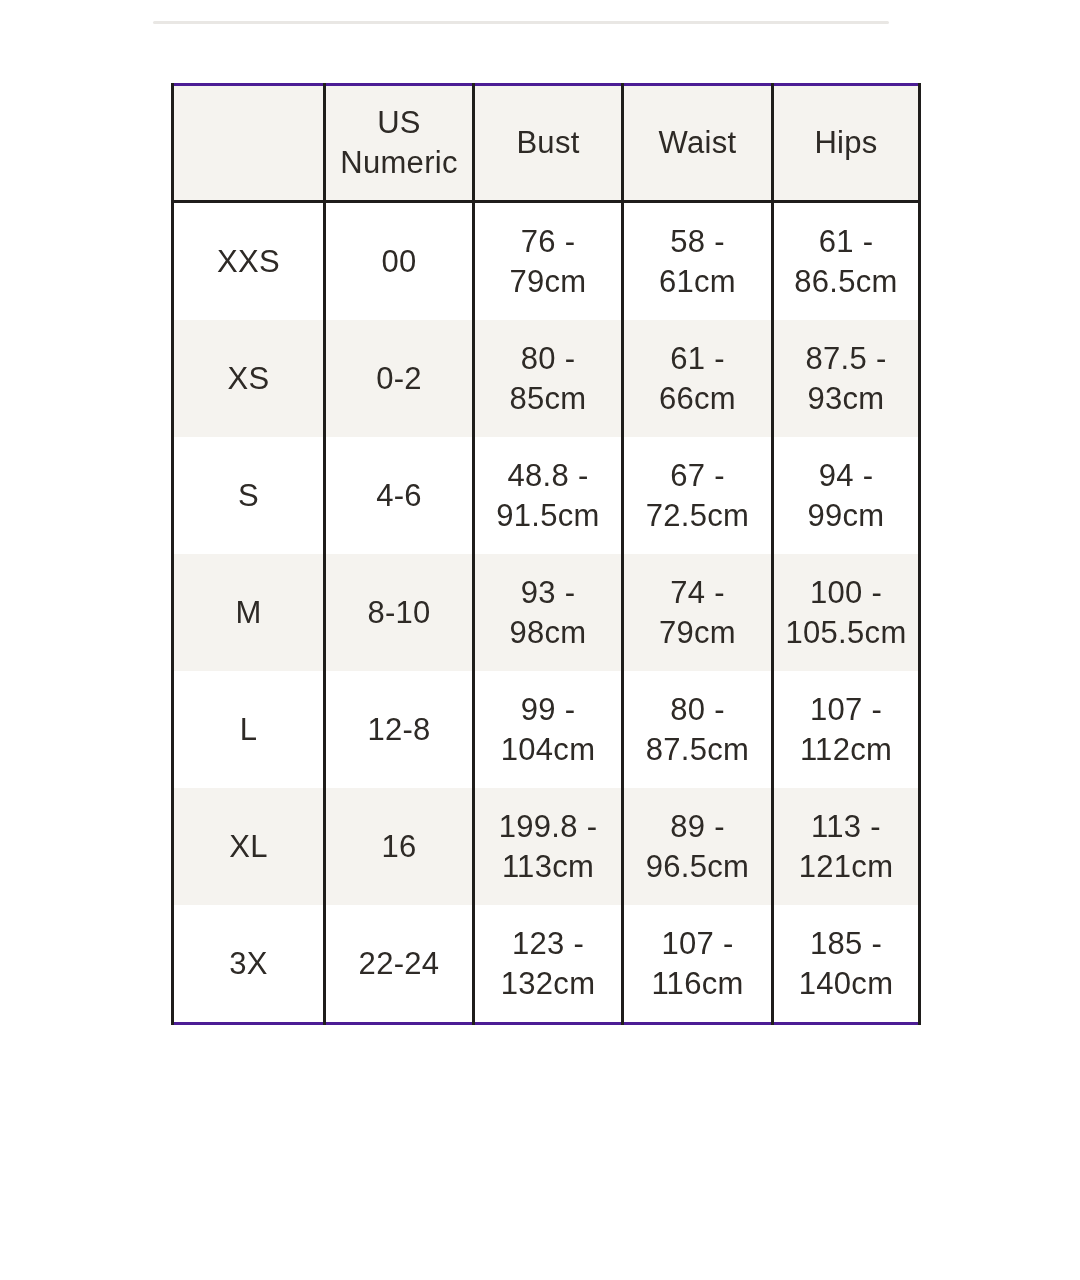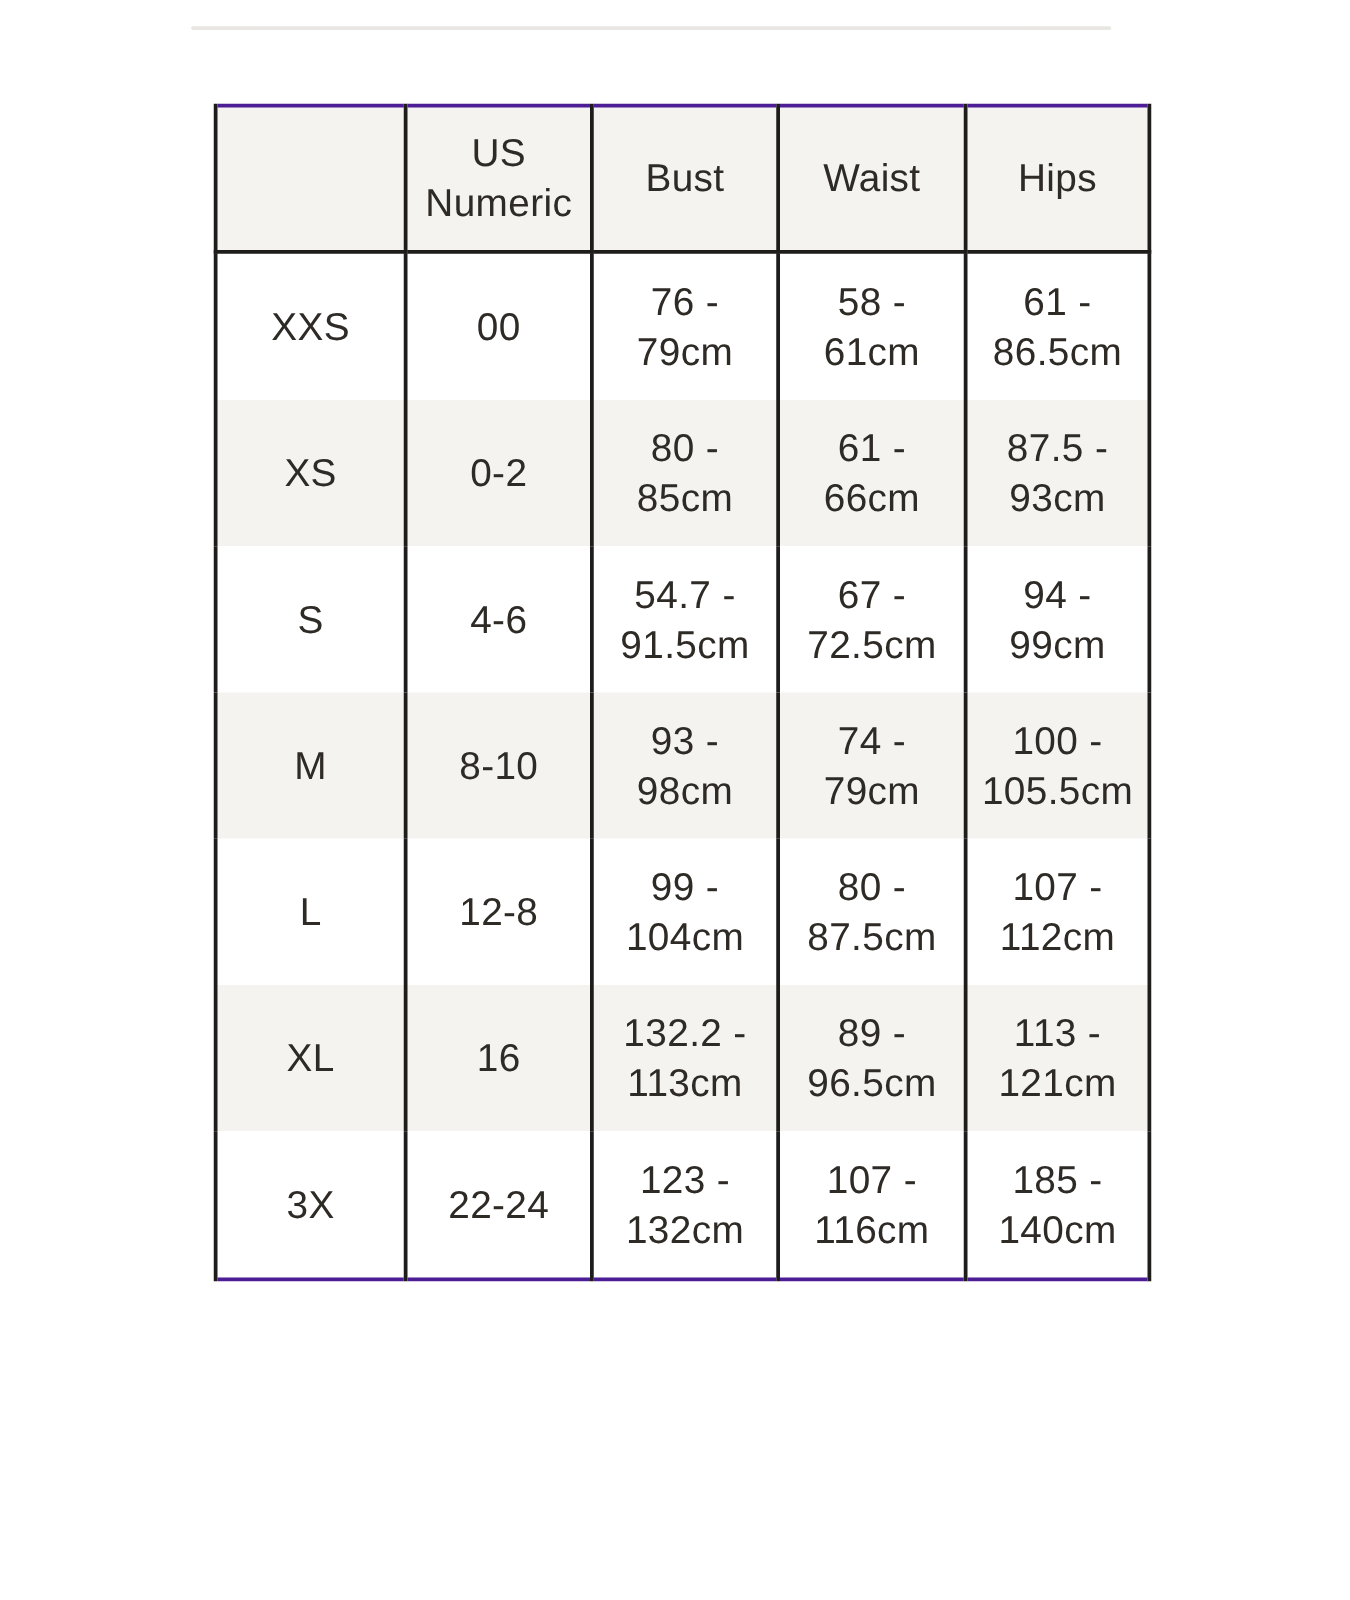--- a/index.html
+++ b/index.html
@@ -97,21 +97,21 @@
       <td>80 -
 85cm</td>
       <td>61 -
 66cm</td>
       <td>87.5 -
 93cm</td>
     </tr>
     <tr>
       <td>S</td>
       <td>4-6</td>
-      <td>54.7 -
+      <td>48.8 -
 91.5cm</td>
       <td>67 -
 72.5cm</td>
       <td>94 -
 99cm</td>
     </tr>
     <tr>
       <td>M</td>
       <td>8-10</td>
       <td>93 -
@@ -127,21 +127,21 @@
       <td>99 -
 104cm</td>
       <td>80 -
 87.5cm</td>
       <td>107 -
 112cm</td>
     </tr>
     <tr>
       <td>XL</td>
       <td>16</td>
-      <td>132.2 -
+      <td>199.8 -
 113cm</td>
       <td>89 -
 96.5cm</td>
       <td>113 -
 121cm</td>
     </tr>
     <tr>
       <td>3X</td>
       <td>22-24</td>
       <td>123 -

